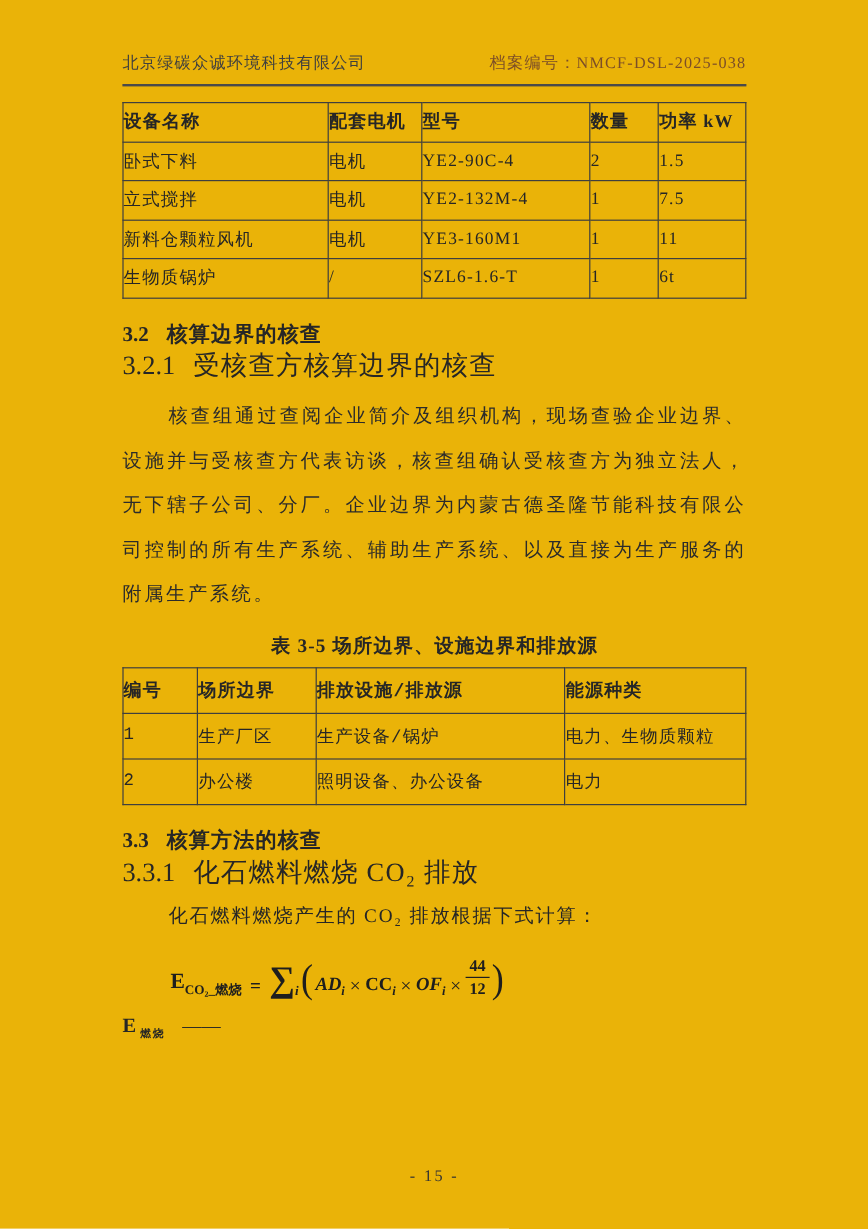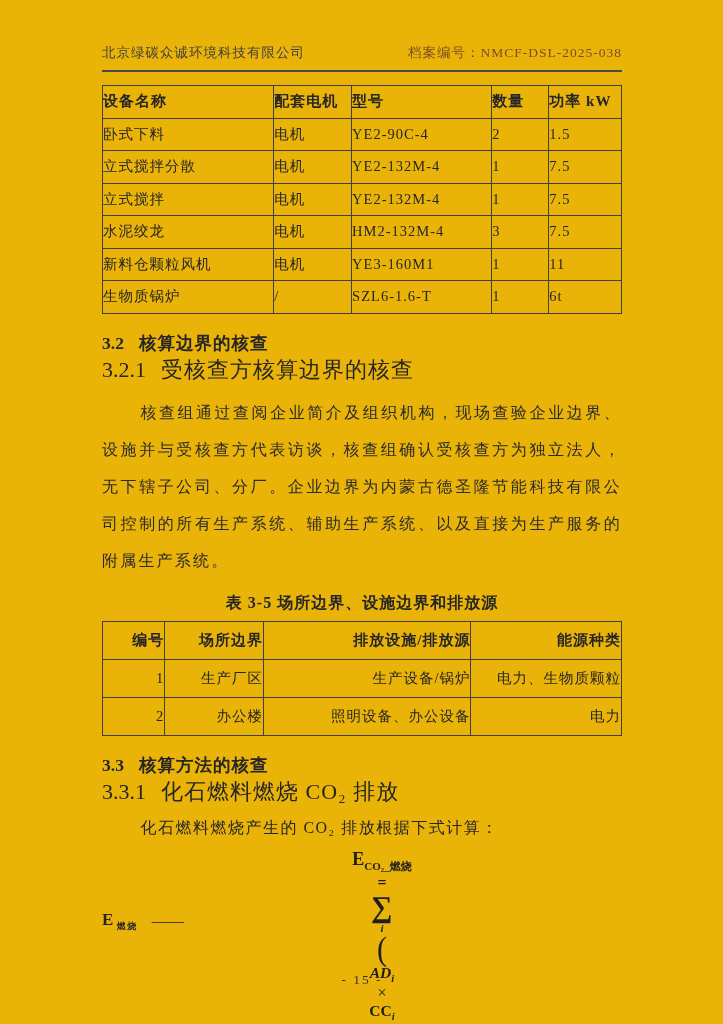--- a/index.html
+++ b/index.html
@@ -31,29 +31,29 @@
   .h3 { font-size: 22px; font-weight: 400; letter-spacing: 1px; }
   .h-num { margin-right: 15px; letter-spacing: 0; }
   
   .para {
     margin-top: 9px; font-size: 16px; line-height: 37px; letter-spacing: 2.2px;
     text-align: justify; text-indent: 2.4em; color: #2b2b2b;
   }
   .caption { margin-top: 14px; text-align: center; font-size: 16px; font-weight: 700; letter-spacing: 1px; }
   .b-table { margin-top: 7px; }
   .b-table th, .b-table td {
-    border: 1.5px solid #3f3f3f; text-align: right; vertical-align: middle;
-    height: 38px; font-size: 14.5px; letter-spacing: 1px; font-weight: 400;
+    border: 1.5px solid #3f3f3f; text-align: left; vertical-align: middle;
+    height: 38px; font-size: 14.5px; letter-spacing: 1px; font-weight: 400; font-family: Liberation Mono, monospace;
   }
   .b-table th { font-weight: 700; font-size: 15px; }
   .intro { margin-top: 11px; font-size: 16px; letter-spacing: 1.5px; text-indent: 2.4em; }
   
   .formula {
     margin-top: 10px; margin-left: 40px; height: 48px;
-    display: flex; align-items: center; font-weight: 700; font-size: 16px; color: #1e1e1e; flex-direction: column;
+    display: flex; align-items: flex-end; font-weight: 700; font-size: 16px; color: #1e1e1e;
   }
   .f-lhs { font-size: 18px; }
   .f-lhs-sub { font-size: 11px; vertical-align: -5px; letter-spacing: 0; }
   .f-eq { margin: 0 7px; }
   .f-sigma { font-size: 30px; font-weight: 700; line-height: 1; }
   .f-sigma-sub { font-size: 11px; vertical-align: -14px; font-style: italic; }
   .big-paren { font-size: 30px; font-weight: 400; line-height: 1; transform: scaleY(1.12); margin: 0 2px; }
   .f-term { font-size: 15.5px; }
   .it { font-style: italic; }
   .f-sub { font-size: 10.5px; vertical-align: -4px; font-style: italic; }
@@ -98,38 +98,24 @@
     </thead>
     <tbody>
       <tr>
         <td>卧式下料</td>
         <td>电机</td>
         <td>YE2-90C-4</td>
         <td>2</td>
         <td>1.5</td>
       </tr>
       <tr>
-        <td>立式搅拌分散</td>
-        <td>电机</td>
-        <td>YE2-132M-4</td>
-        <td>1</td>
-        <td>7.5</td>
-      </tr>
-      <tr>
         <td>立式搅拌</td>
         <td>电机</td>
         <td>YE2-132M-4</td>
         <td>1</td>
-        <td>7.5</td>
-      </tr>
-      <tr>
-        <td>水泥绞龙</td>
-        <td>电机</td>
-        <td>HM2-132M-4</td>
-        <td>3</td>
         <td>7.5</td>
       </tr>
       <tr>
         <td>新料仓颗粒风机</td>
         <td>电机</td>
         <td>YE3-160M1</td>
         <td>1</td>
         <td>11</td>
       </tr>
       <tr>

